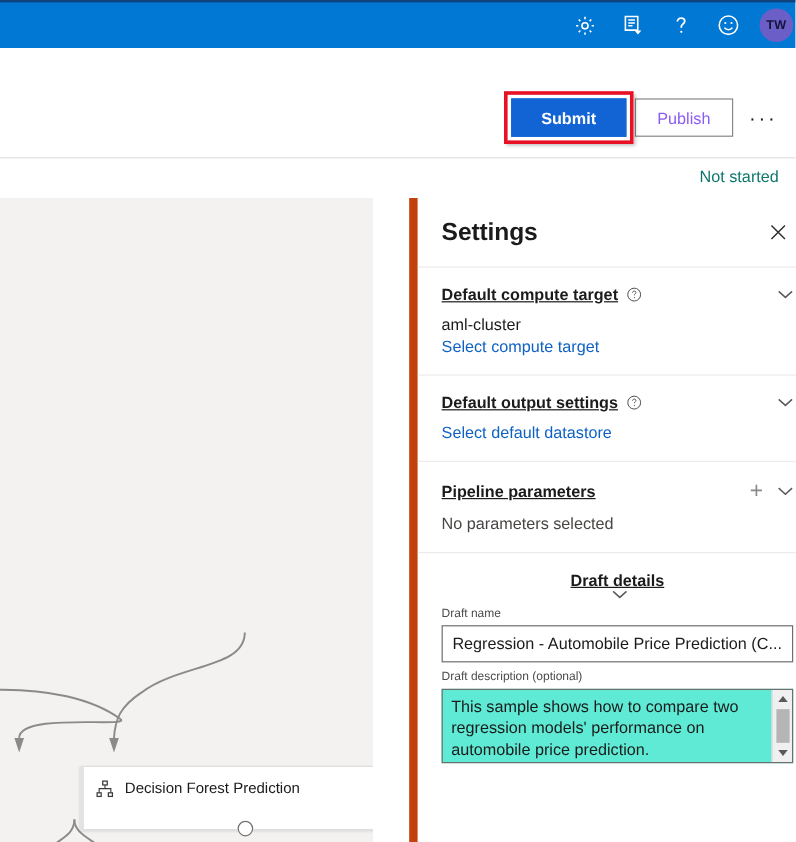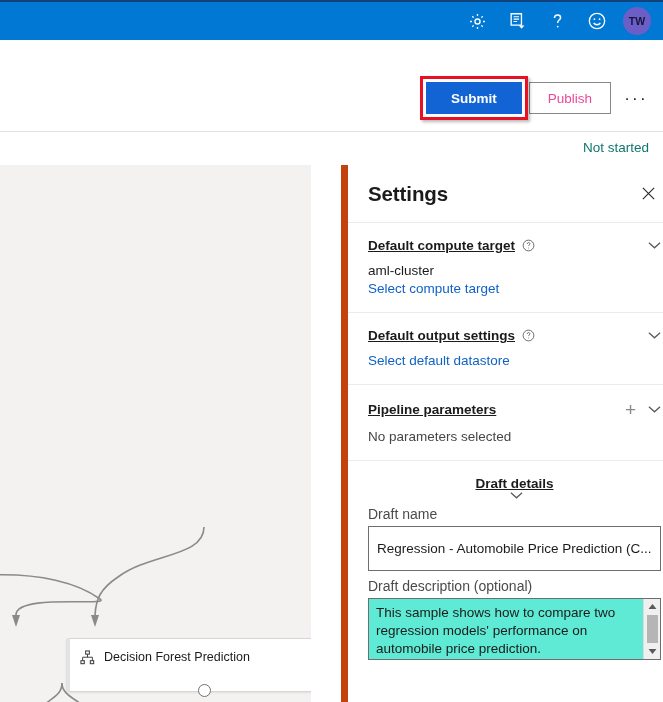--- a/index.html
+++ b/index.html
@@ -14,21 +14,20 @@
 
   #app { position: relative; width: 663px; height: 702px; }
 
   
   .topbar {
     position: absolute; left: 0; top: 0;
     width: 663px; height: 40px;
     background: #0078d4;
     border-top: 2px solid #10437c;
     display: flex; align-items: center; justify-content: flex-end;
-    padding-right: 10px;
   }
   .topbar-icon {
     width: 40px; height: 38px;
     display: flex; align-items: center; justify-content: center;
     color: #ffffff;
   }
   .topbar-icon svg { display: block; }
   .avatar {
     width: 28px; height: 28px; border-radius: 50%;
     background: #6b5fc7;
@@ -67,21 +66,21 @@
     border: 1px solid #1264d4;
     font-family: "Liberation Sans", sans-serif;
     font-size: 13.5px; font-weight: 700;
     height: 32px;
     padding: 0 24px;
     cursor: pointer;
     white-space: nowrap;
   }
   .btn-publish {
     background: #ffffff;
-    color: #ec4899;
+    color: #8b5cf6;
     border: 1px solid #8a8886;
     font-family: "Liberation Sans", sans-serif;
     font-size: 13.5px; font-weight: 400;
     height: 32px;
     padding: 0 18px;
     cursor: pointer;
     white-space: nowrap;
     margin-left: 1px;
   }
   .btn-more {
@@ -187,24 +186,24 @@
     font-size: 13.5px; color: #1b1b1b; margin-bottom: 3px;
   }
   .muted-value {
     font-size: 13.5px; color: #484644;
   }
   .link {
     font-size: 13.5px; color: #0f62c4; cursor: pointer;
   }
 
   .field-label {
-    font-size: 14px; color: #4b4b4b; margin: 4px 0 4px 0;
+    font-size: 10px; color: #4b4b4b; margin: 4px 0 4px 0;
   }
   .text-input {
-    width: 100%; height: 45px;
+    width: 100%; height: 31px;
     border: 1px solid #6e6e6e;
     background: #ffffff;
     font-family: "Liberation Sans", sans-serif;
     font-size: 13.5px; color: #1b1b1b;
     padding: 0 8px;
     outline: none;
   }
   .textarea-wrap {
     position: relative; width: 100%; height: 62px;
     border: 1px solid #6e6e6e; background: #5eead4;

